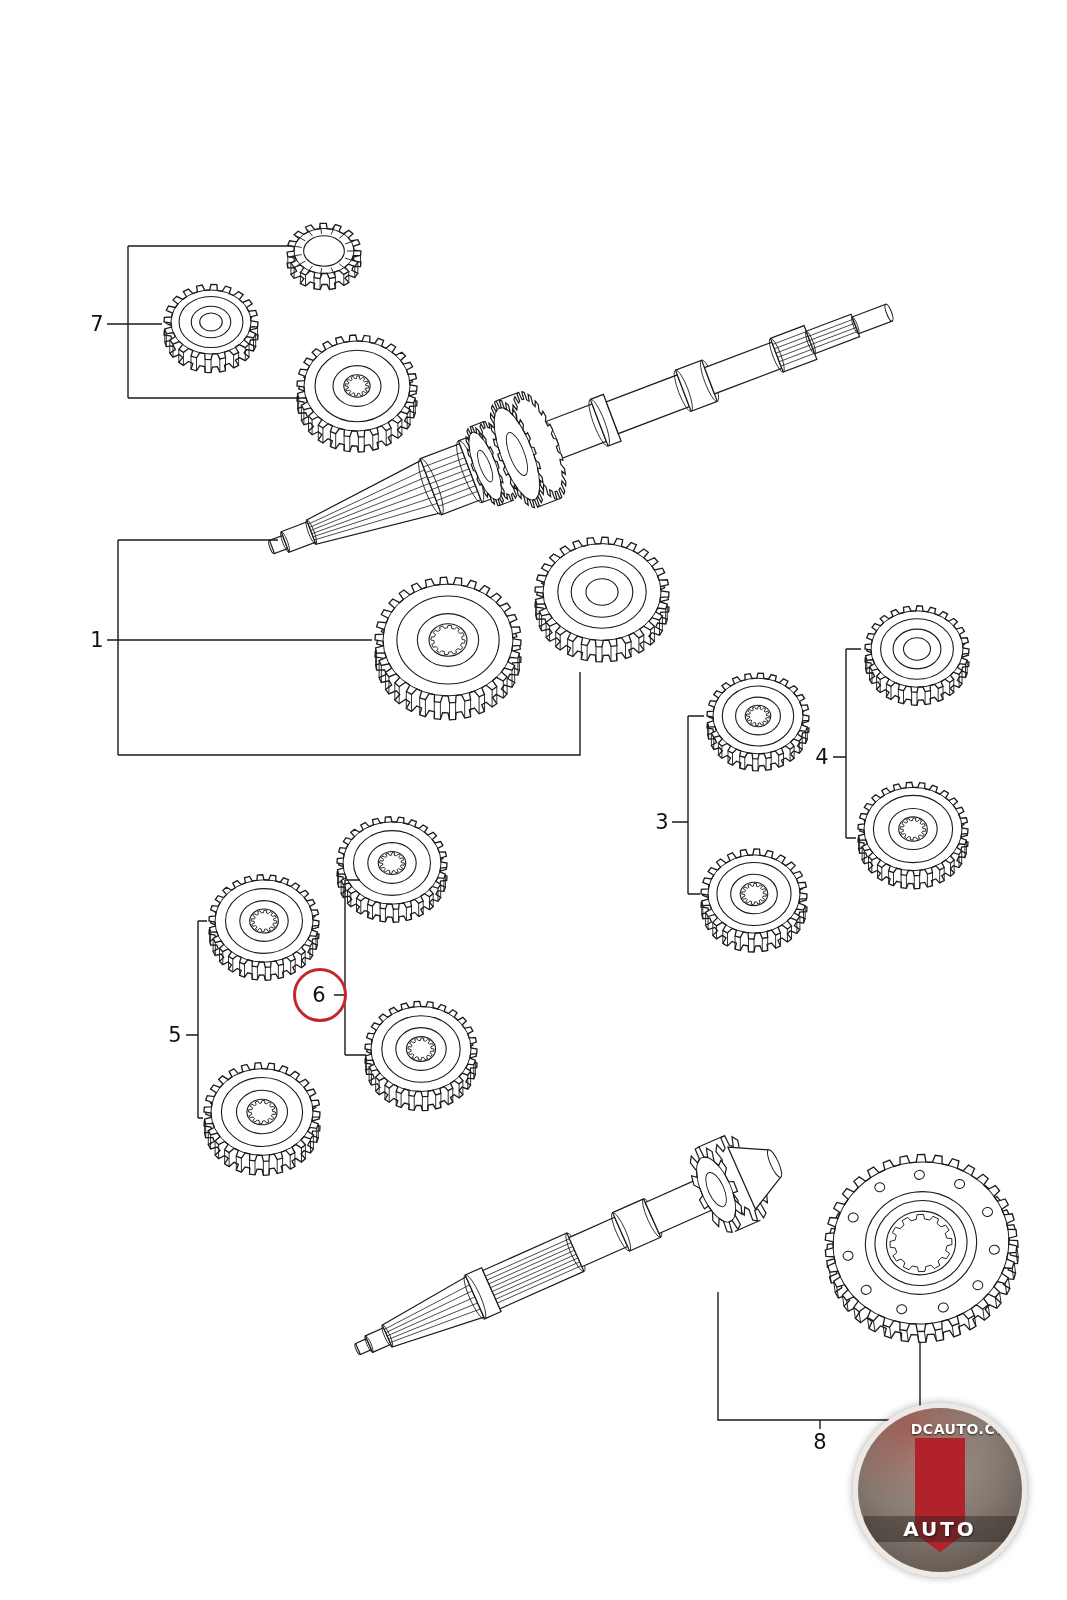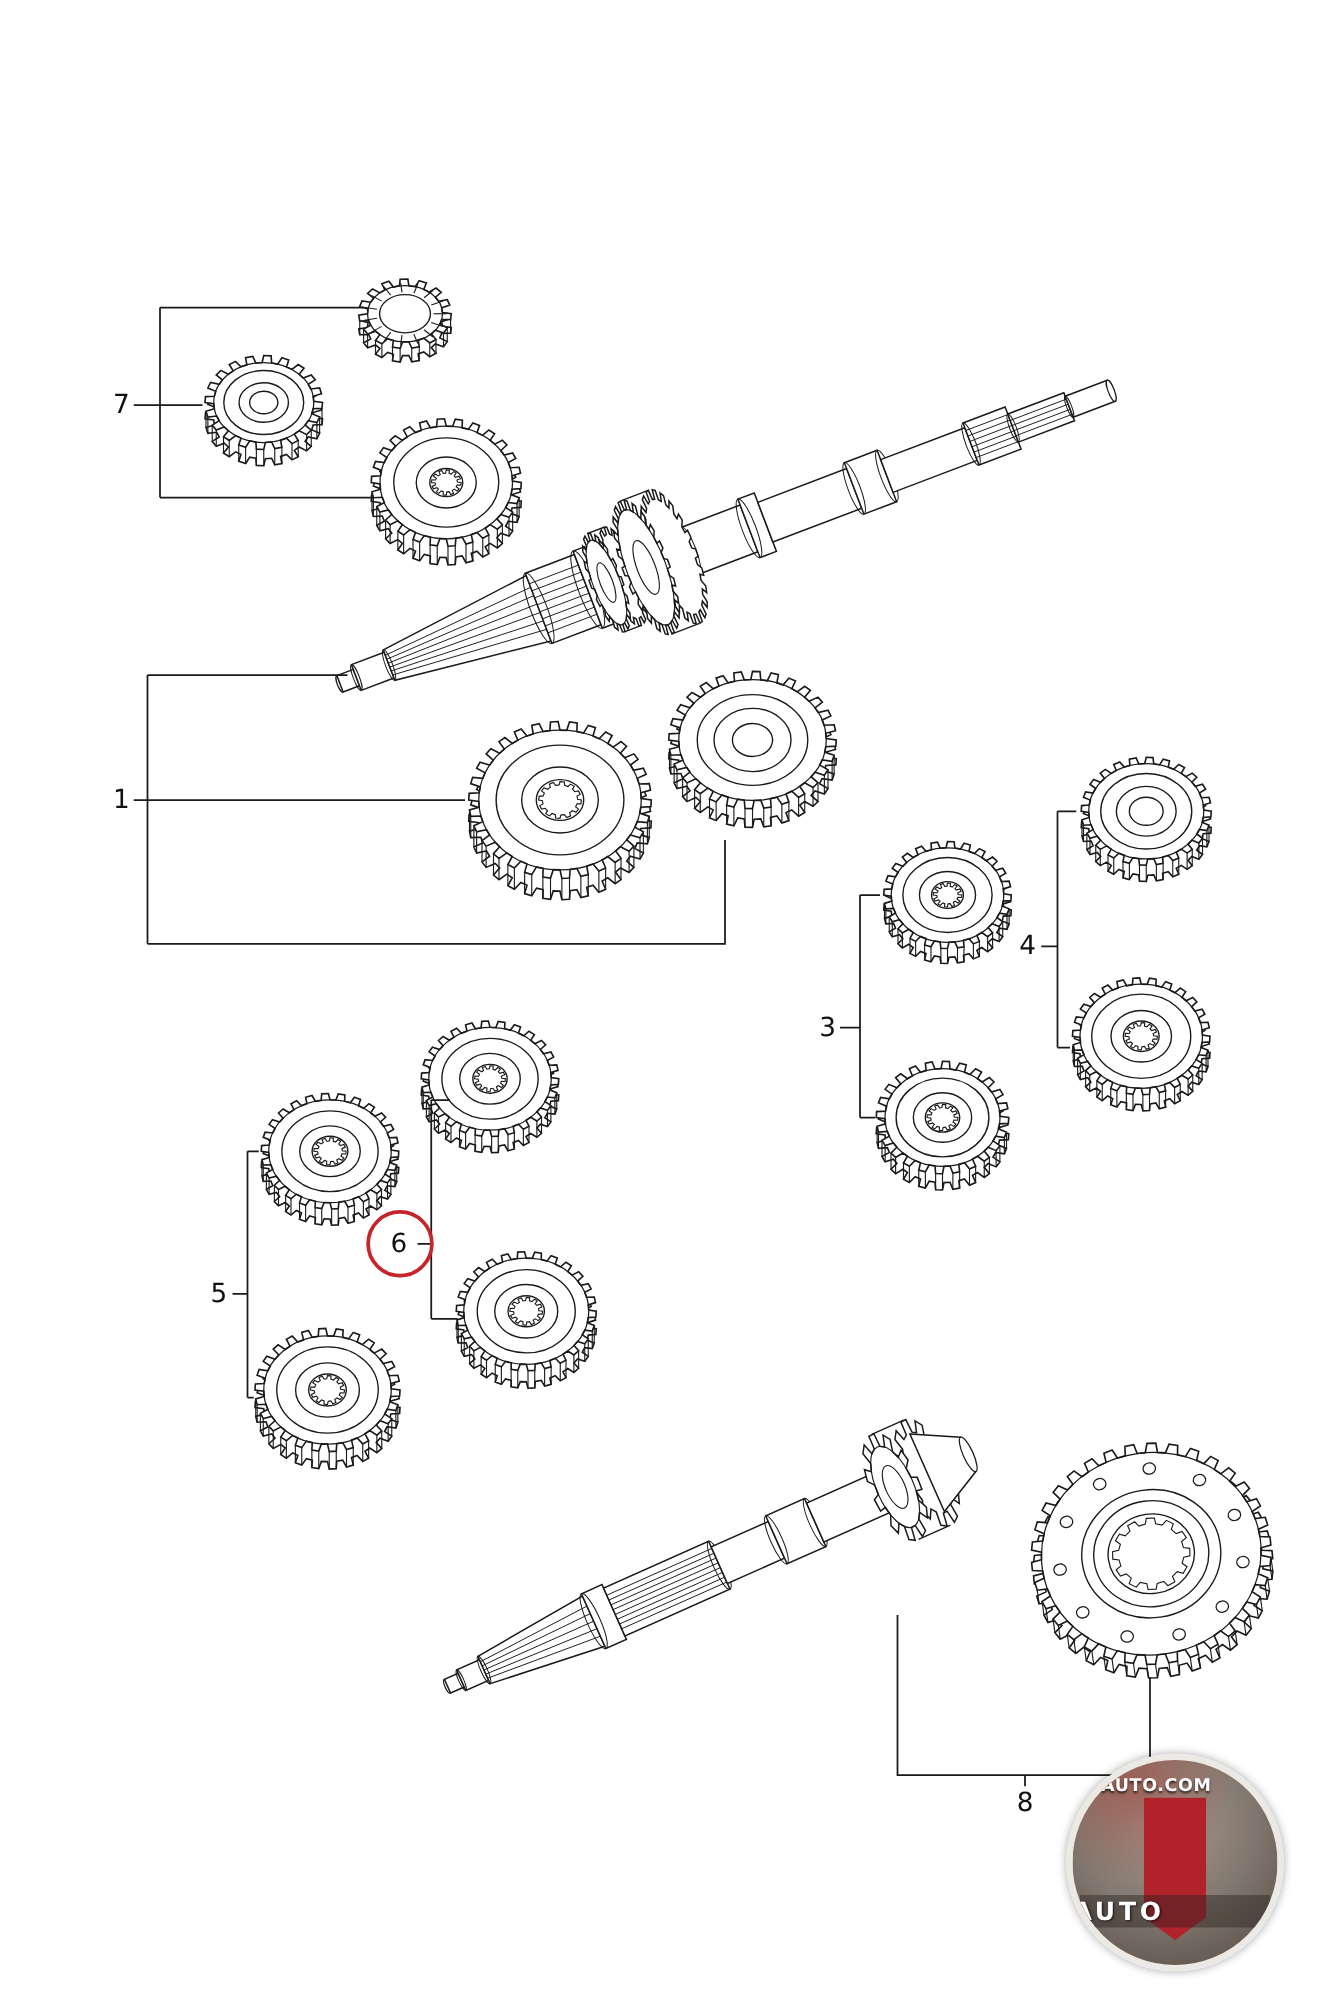--- a/index.html
+++ b/index.html
@@ -19,41 +19,41 @@
   }
   .watermark{
     position:absolute;left:853px;top:1403px;width:174px;height:174px;
     border-radius:50%;border:5px solid #ece9e4;box-sizing:border-box;overflow:hidden;
     background:
       radial-gradient(circle at 30% 12%, rgba(170,60,50,.5), rgba(170,60,50,0) 42%),
       radial-gradient(circle at 45% 32%, #a3978d 0%, #847970 48%, #675d55 78%, #51483f 100%);
     box-shadow:0 0 8px rgba(0,0,0,.35);
   }
   .wm-domain{
-    position:absolute;top:13px;left:0;right:0;text-align:left;
+    position:absolute;top:13px;left:0;right:0;text-align:right;
     font-weight:bold;font-size:14px;color:#fff;letter-spacing:.5px;
     text-shadow:0 1px 2px rgba(0,0,0,.75);
   }
   .wm-ribbon{
     position:absolute;left:50%;top:30px;width:50px;height:114px;
     transform:translateX(-50%);background:var(--wm-red,#b2222b);
     clip-path:polygon(0 0,100% 0,100% 84%,50% 100%,0 84%);
     box-shadow:0 0 5px rgba(0,0,0,.4);
   }
   .wm-band{
     position:absolute;top:108px;left:6px;right:6px;height:26px;
     background:rgba(40,35,32,.45);
   }
   .wm-dc{
     position:absolute;top:50px;left:0;right:0;text-align:center;
     font-weight:bold;font-size:48px;color:#fff;
     text-shadow:2px 2px 2px rgba(0,0,0,.6);line-height:1;
   }
   .wm-auto{
-    position:absolute;top:110px;left:0;right:0;
+    position:absolute;top:110px;left:0;right:0;text-align:center;
     font-weight:bold;font-size:20px;color:#fff;letter-spacing:3px;
     text-shadow:1px 1px 2px rgba(0,0,0,.65);line-height:1.1;
   }
 </style>
 </head>
 <body>
 
 <div class="page">
 
   <svg id="diagram-svg" width="1067" height="1600" viewBox="0 0 1067 1600">

